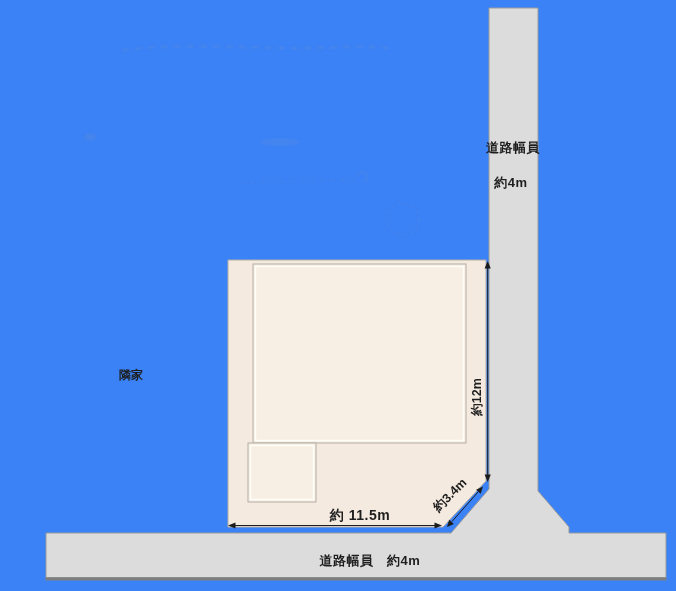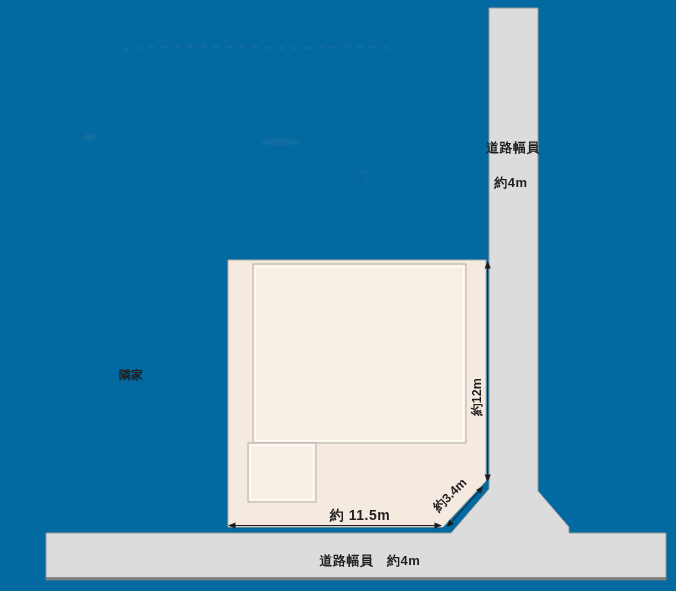--- a/index.html
+++ b/index.html
@@ -1,19 +1,19 @@
 <!DOCTYPE html>
 <html><head>
 <meta charset="utf-8">
 <style>
   html,body { margin:0; padding:0; background:#ffffff; }
   .stage {
     position:relative;
     width:676px; height:591px;
-    background:#0369a1;
+    background:#3b82f6;
     overflow:hidden;
     font-family:"Liberation Sans","DejaVu Sans",sans-serif;
     text-decoration:underline;
   }
   .stage svg { position:absolute; left:0; top:0; }
   .lbl {
     fill:#1e1e1e;
     font-family:"Liberation Sans","DejaVu Sans",sans-serif;
   }
   .lbl-road  { font-size:13px;   font-weight:600; letter-spacing:0.5px; }

